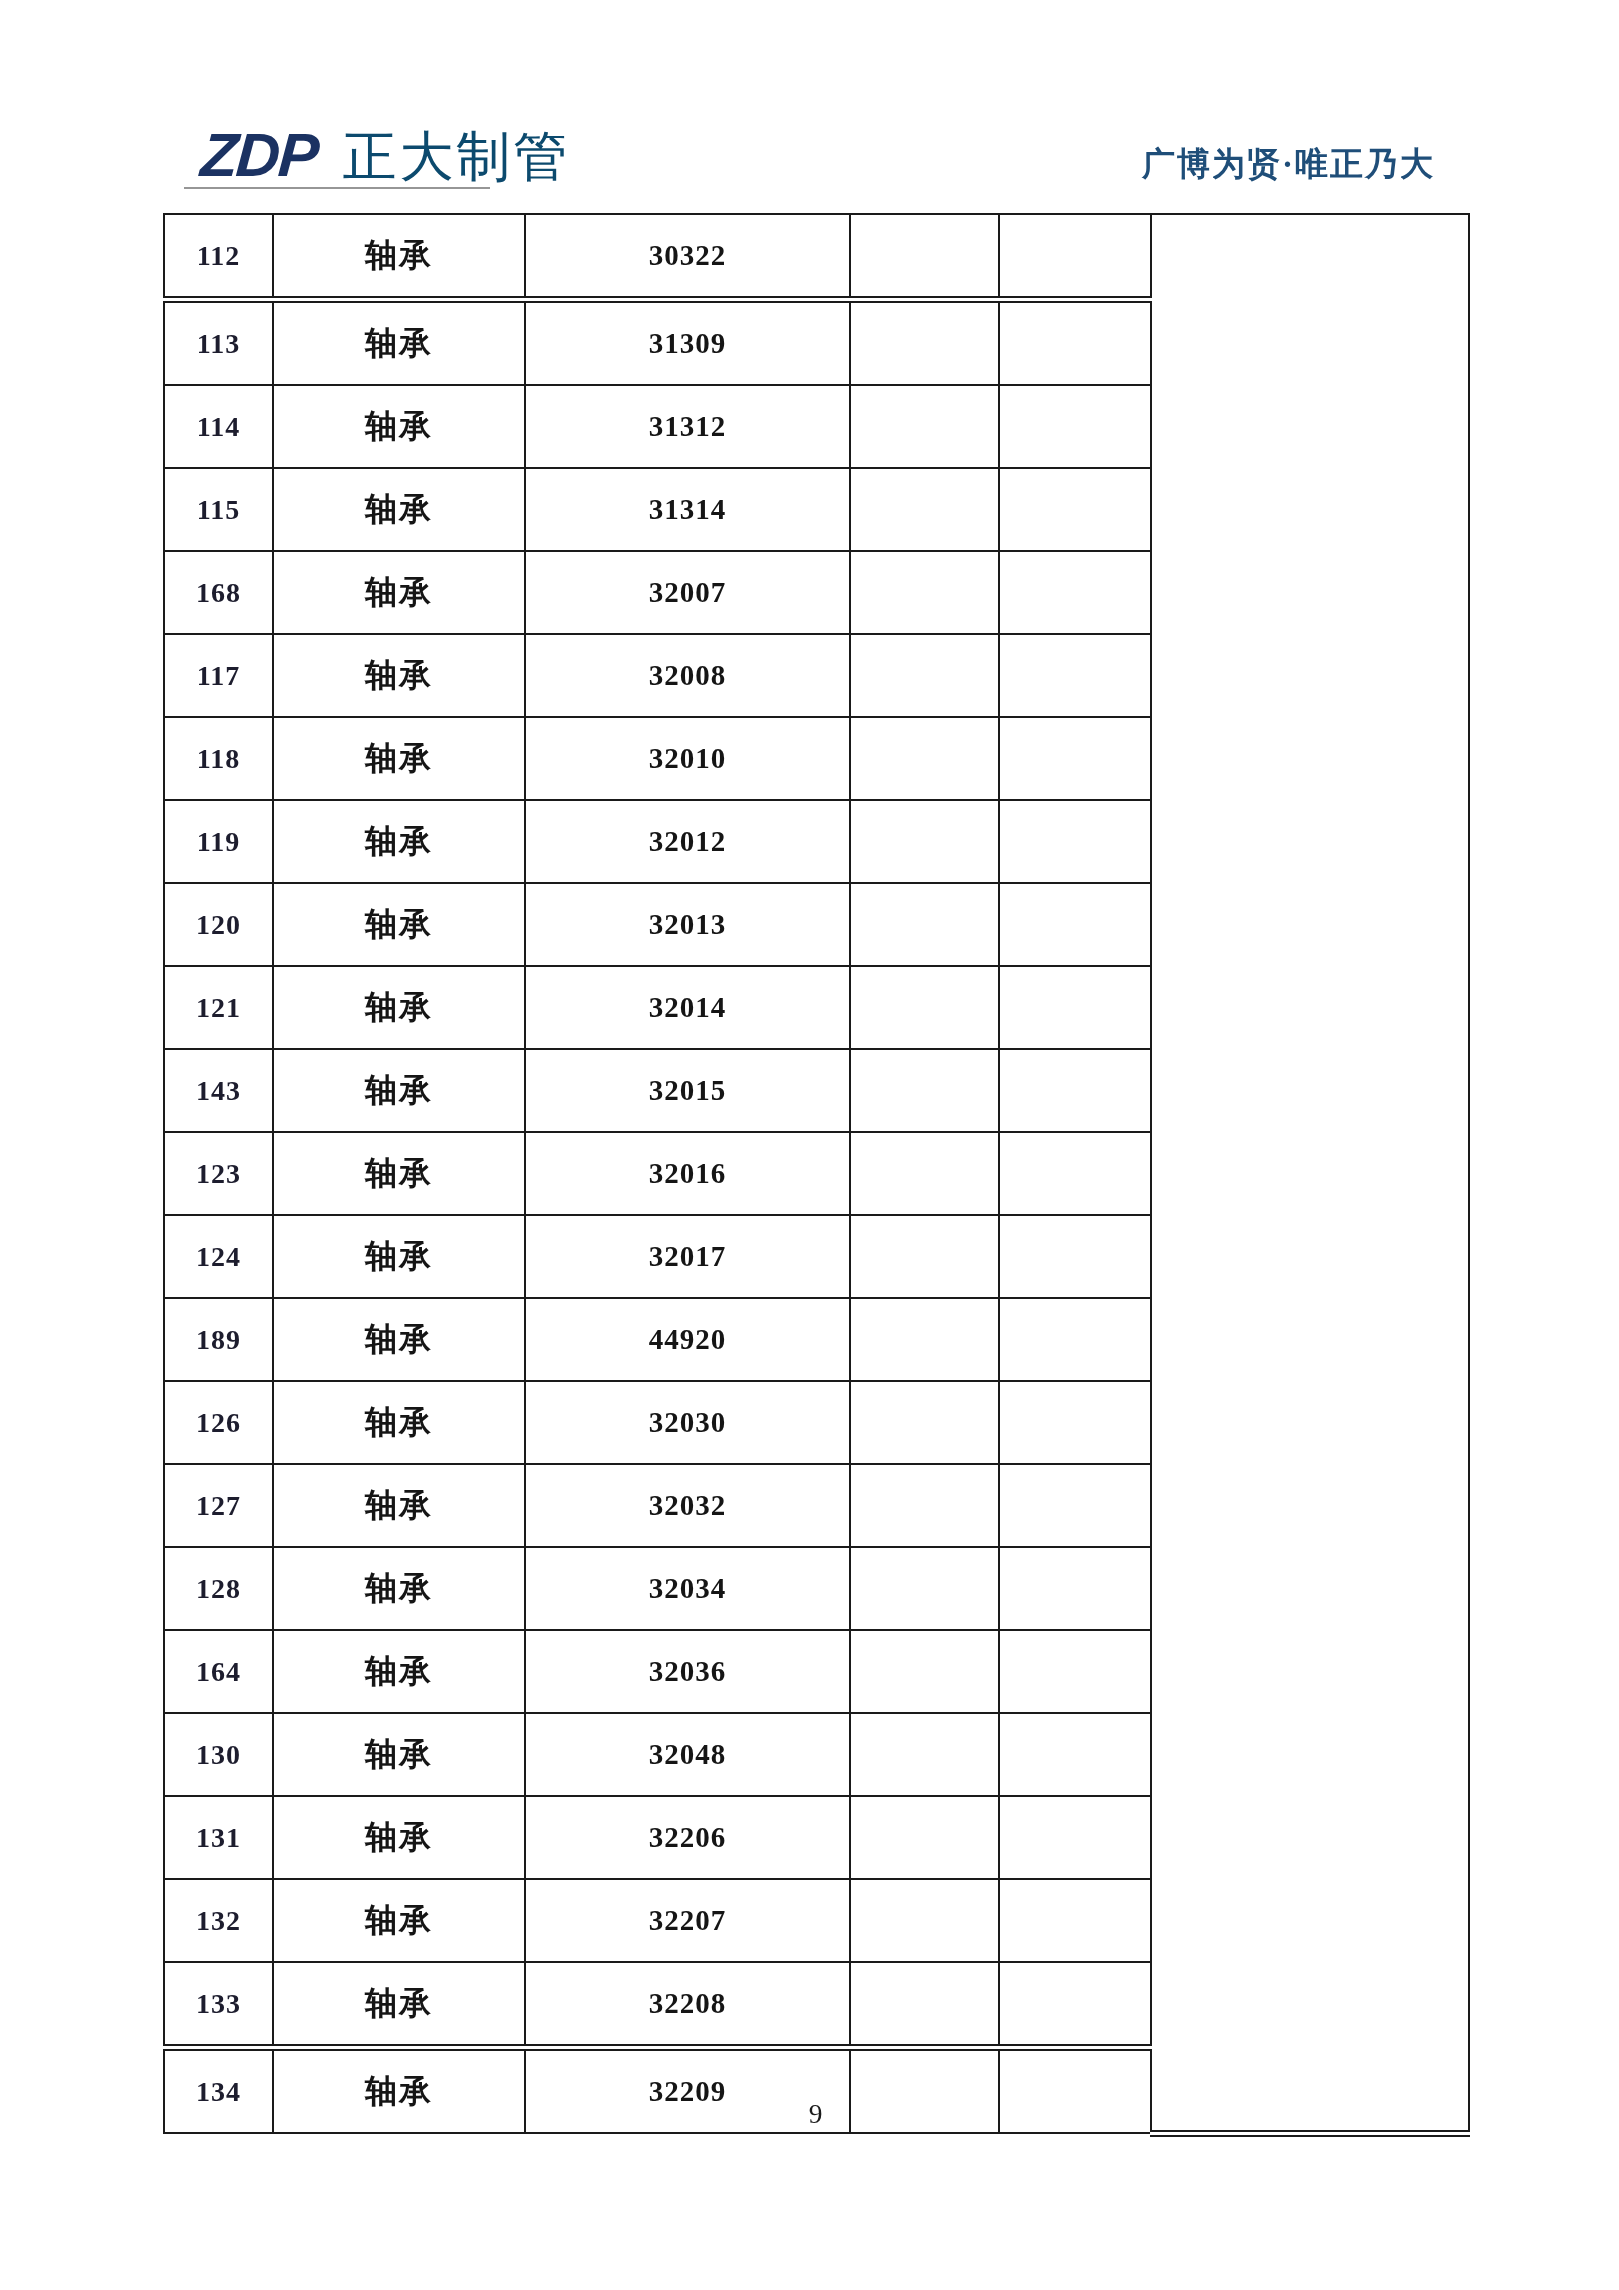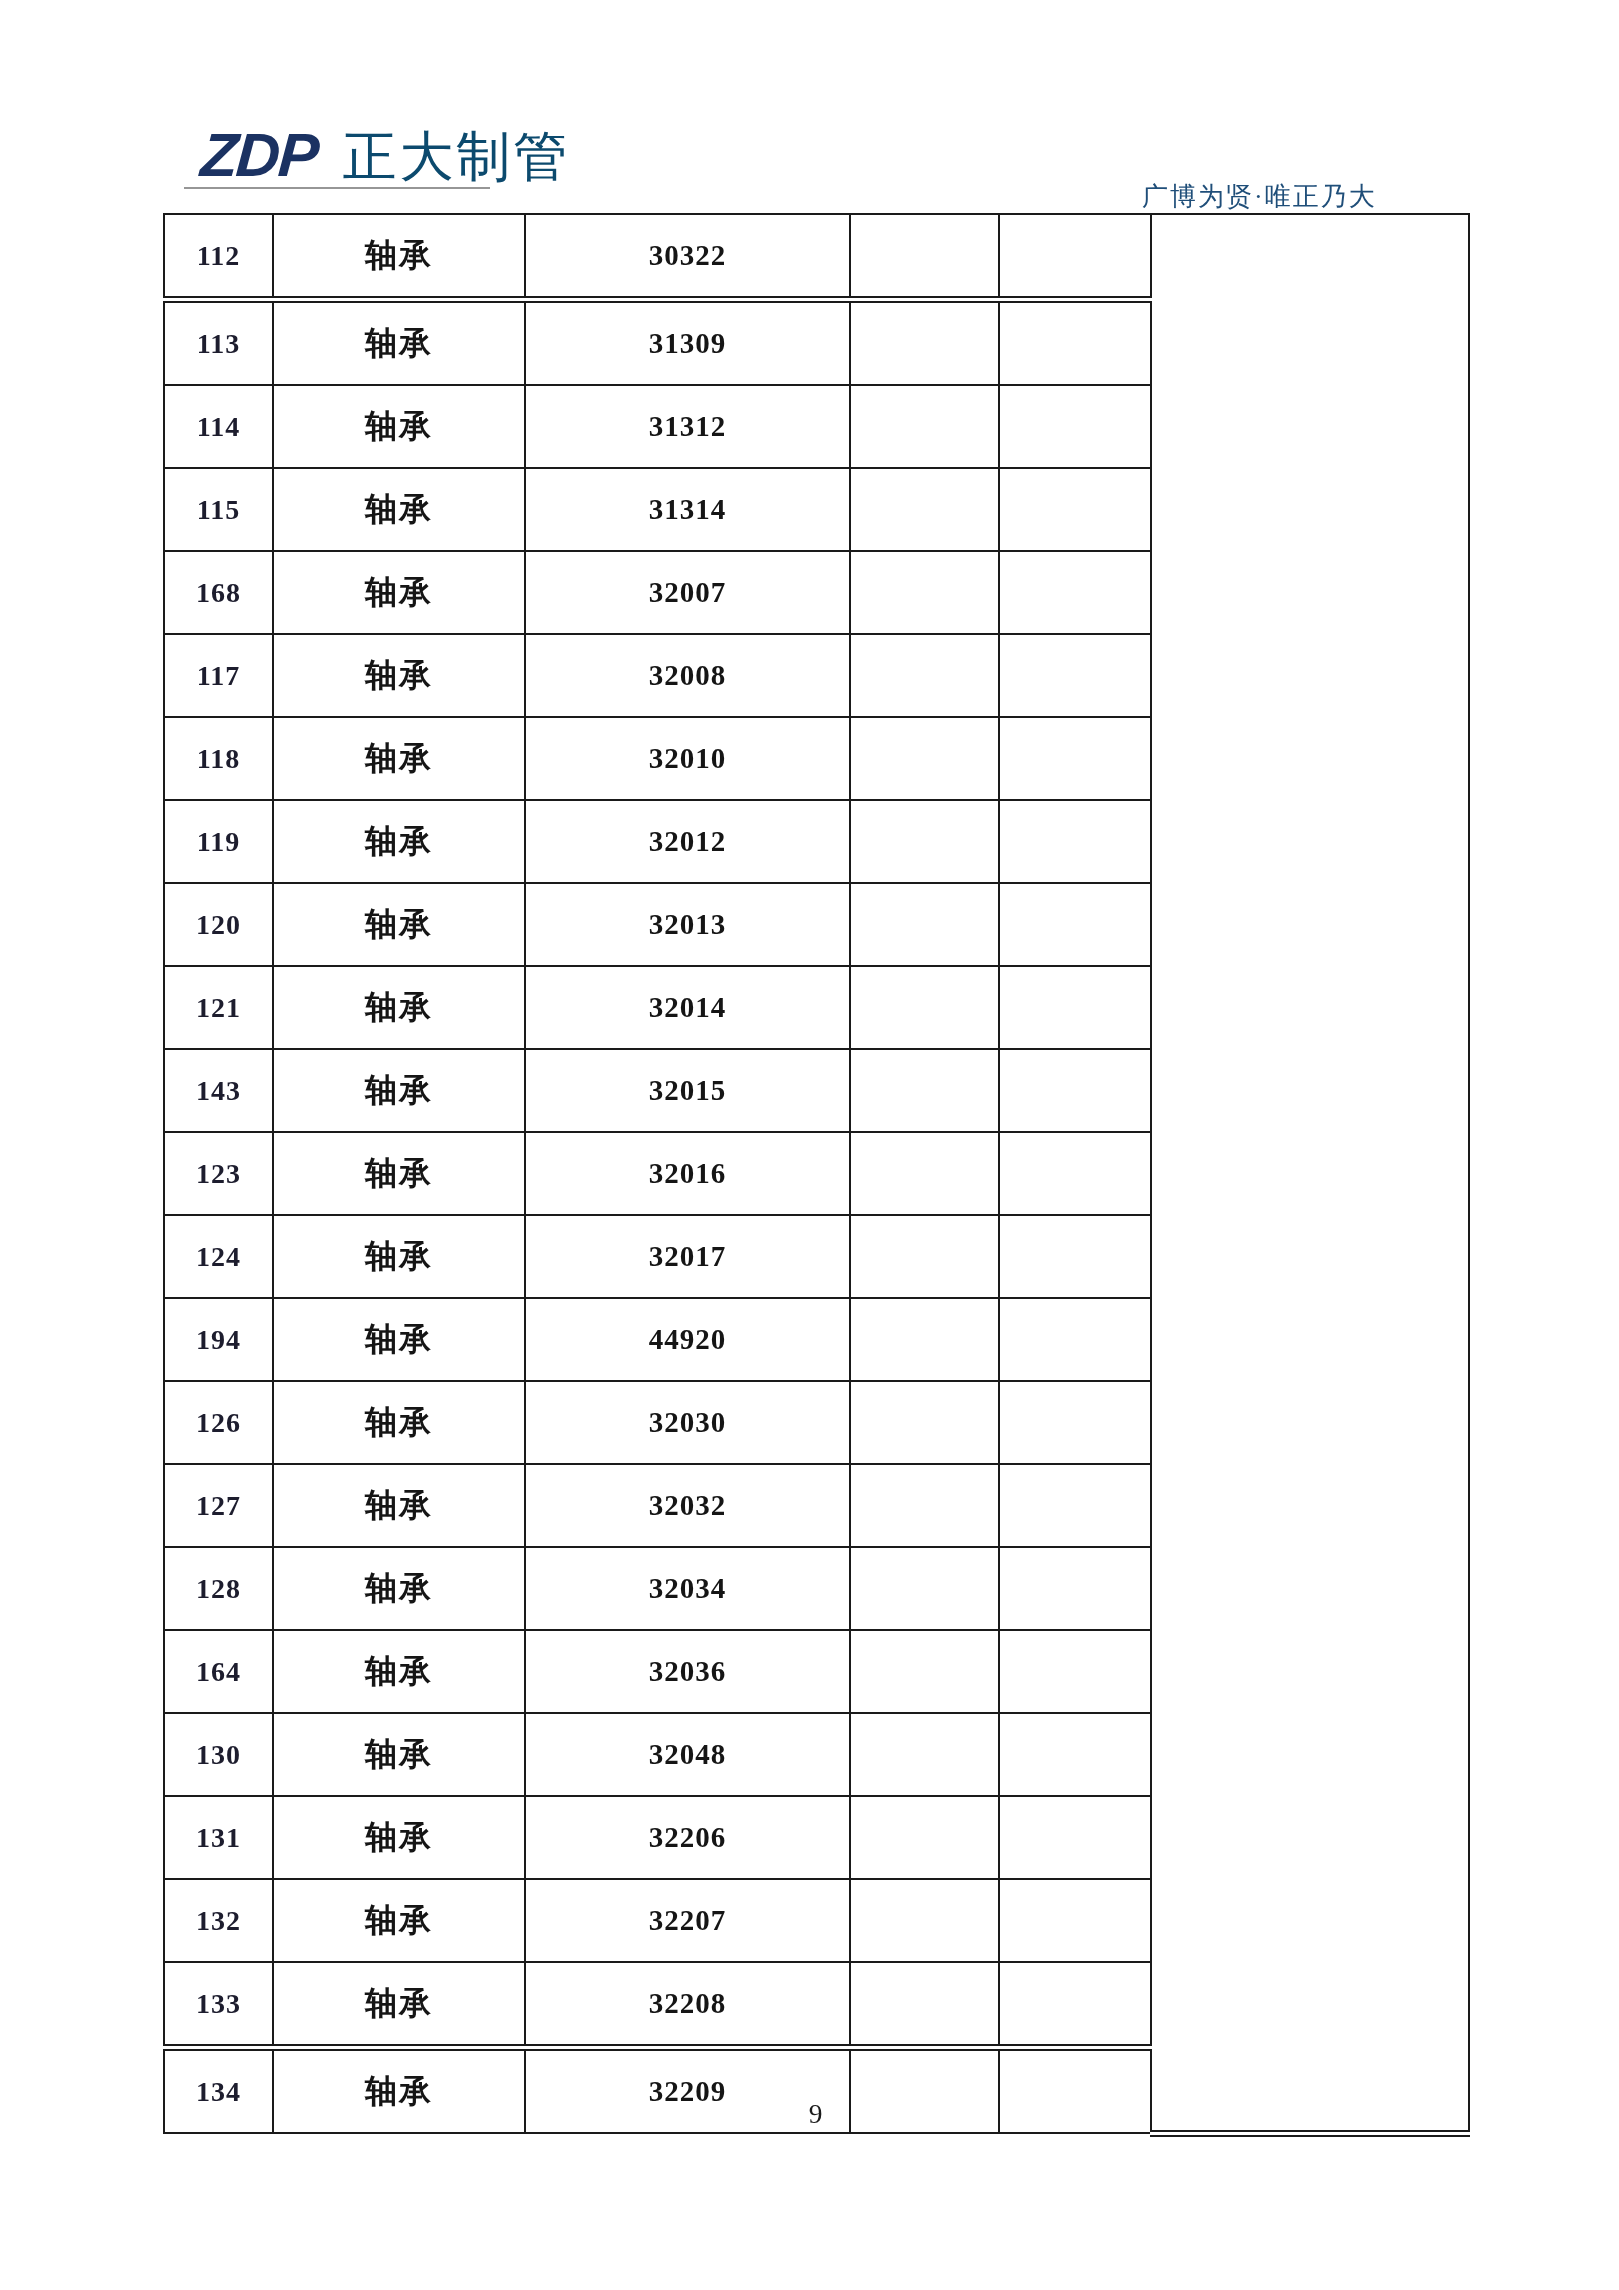--- a/index.html
+++ b/index.html
@@ -33,26 +33,25 @@
     color:#0c4a6e;
   }
   .logo-underline{
     position:absolute;left:184px;top:187px;
     width:306px;height:2px;
     background:#7c7c7c;opacity:.8;
   }
   .slogan{
     position:absolute;left:1142px;top:145px;
     font-family:"Liberation Serif","DejaVu Serif",serif;
-    font-weight:400;
-    font-size:26px;line-height:39px;
+    font-weight:700;
+    font-size:33px;line-height:39px;
     letter-spacing:2px;
     color:#1f4e79;
     white-space:nowrap;
-    margin-top:32px;
   }
   
   table.parts{
     position:absolute;left:163px;top:213px;
     width:1305px;
     border-collapse:collapse;
     table-layout:fixed;
     border:2.9px solid #1a1a1a;
     font-weight:bold;
   }
@@ -186,21 +185,21 @@
           <td class="c-empty"></td>
         </tr>
         <tr>
           <td class="c-no">124</td>
           <td class="c-name">轴承</td>
           <td class="c-model">32017</td>
           <td class="c-empty"></td>
           <td class="c-empty"></td>
         </tr>
         <tr>
-          <td class="c-no">194</td>
+          <td class="c-no">189</td>
           <td class="c-name">轴承</td>
           <td class="c-model">44920</td>
           <td class="c-empty"></td>
           <td class="c-empty"></td>
         </tr>
         <tr>
           <td class="c-no">126</td>
           <td class="c-name">轴承</td>
           <td class="c-model">32030</td>
           <td class="c-empty"></td>

